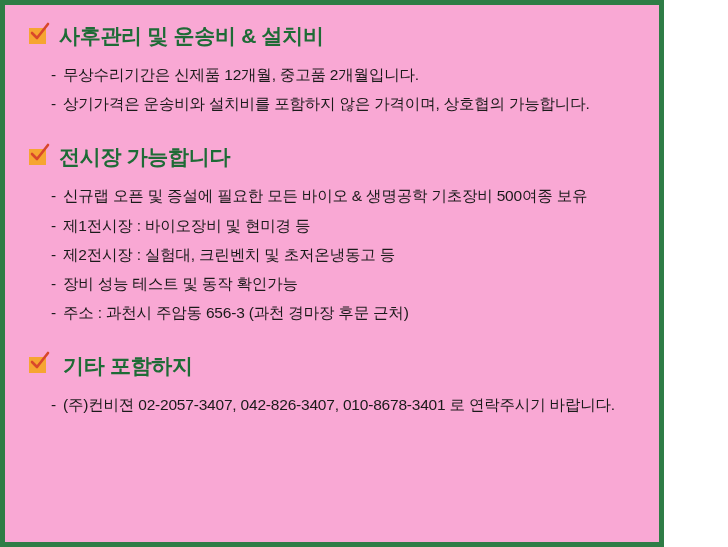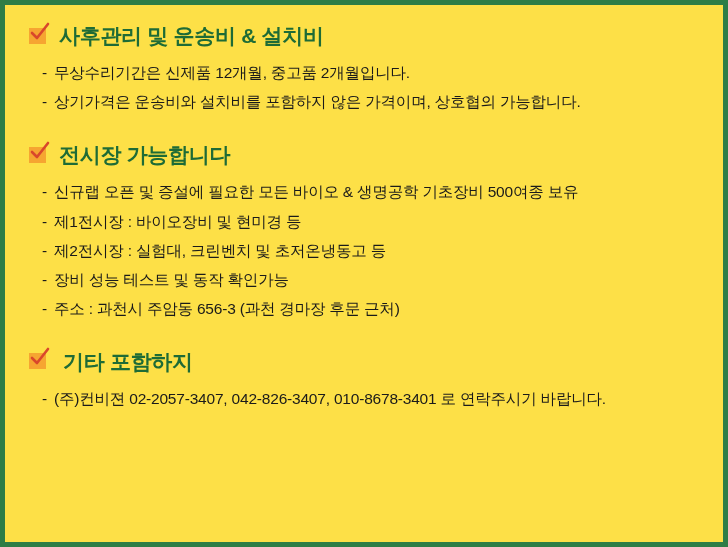--- a/index.html
+++ b/index.html
@@ -8,24 +8,24 @@
   }
   body {
     width: 728px;
     height: 547px;
     background: #ffffff;
     font-family: "Liberation Sans", sans-serif;
     overflow: hidden;
   }
   .page {
     position: relative;
-    width: 728px;
+    width: 664px;
     height: 547px;
     box-sizing: border-box;
-    background: #fde047;
+    background: #f9a8d4;
     border: 5px solid #2e7d46;
     padding: 1px;
   }
   .inner {
     position: absolute;
     left: 0;
     top: 0;
     right: 0;
     bottom: 0;
     padding: 18px 24px 10px 24px;
@@ -69,21 +69,21 @@
   }
   .sec-title {
     font-size: 21px;
     font-weight: bold;
     color: #1e6b36;
     letter-spacing: -0.3px;
     line-height: 1.2;
   }
 
   .bullets {
-    margin: 3px;
+    margin: 12px;
     padding: 0 0 0 10px;
     list-style: none;
   }
   .bullets li {
     font-size: 15.5px;
     color: #1a1a1a;
     line-height: 1.1;
     padding: 6px 0 6px 0;
     letter-spacing: -0.2px;
     white-space: nowrap;

